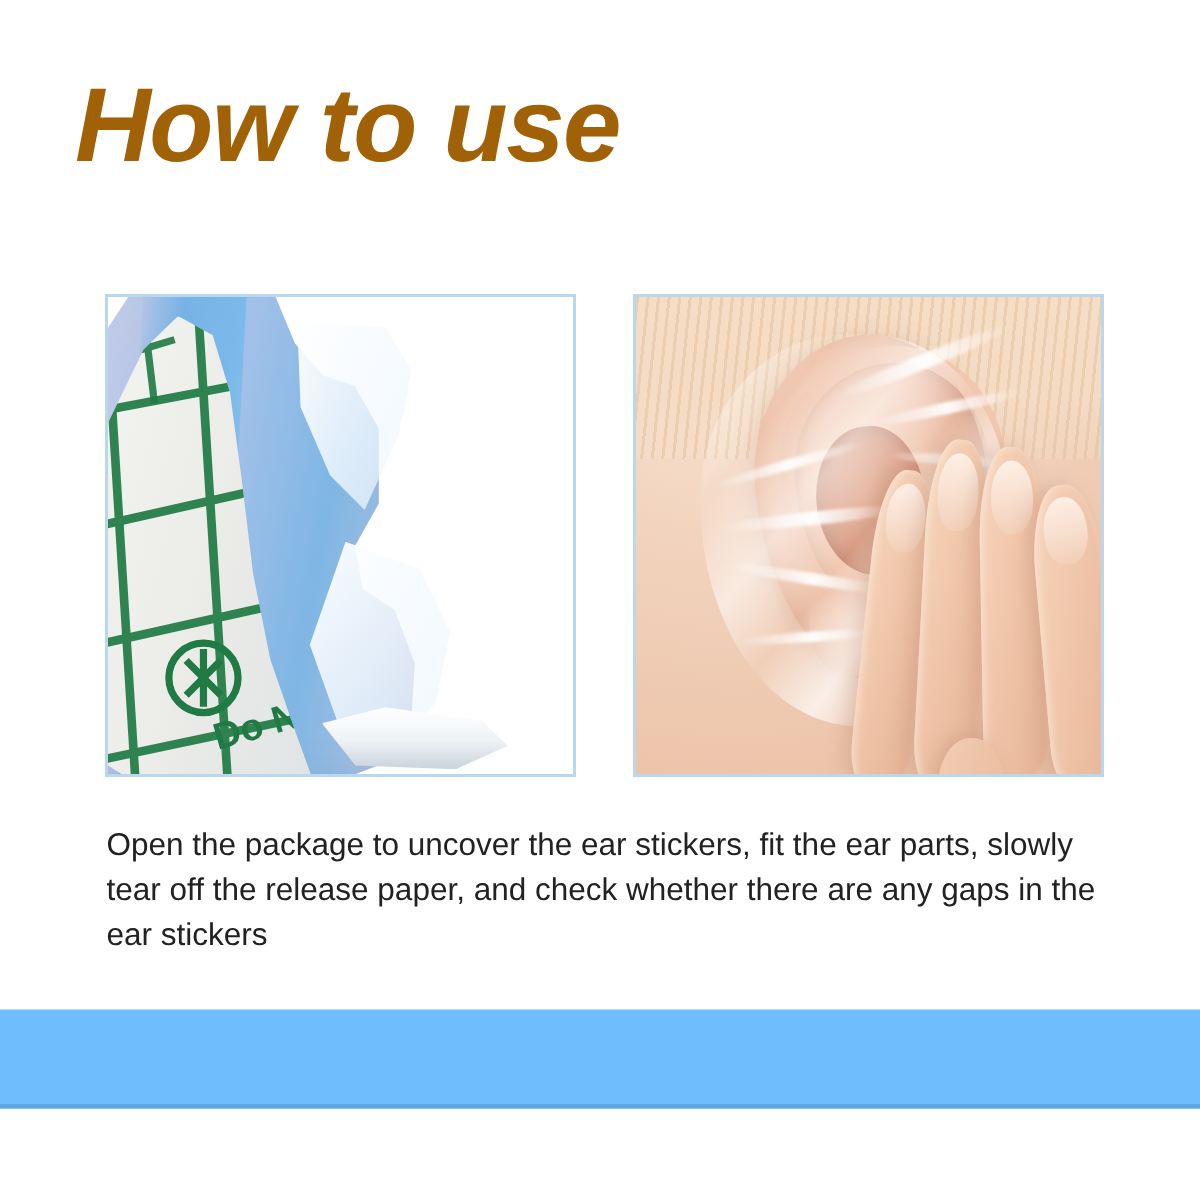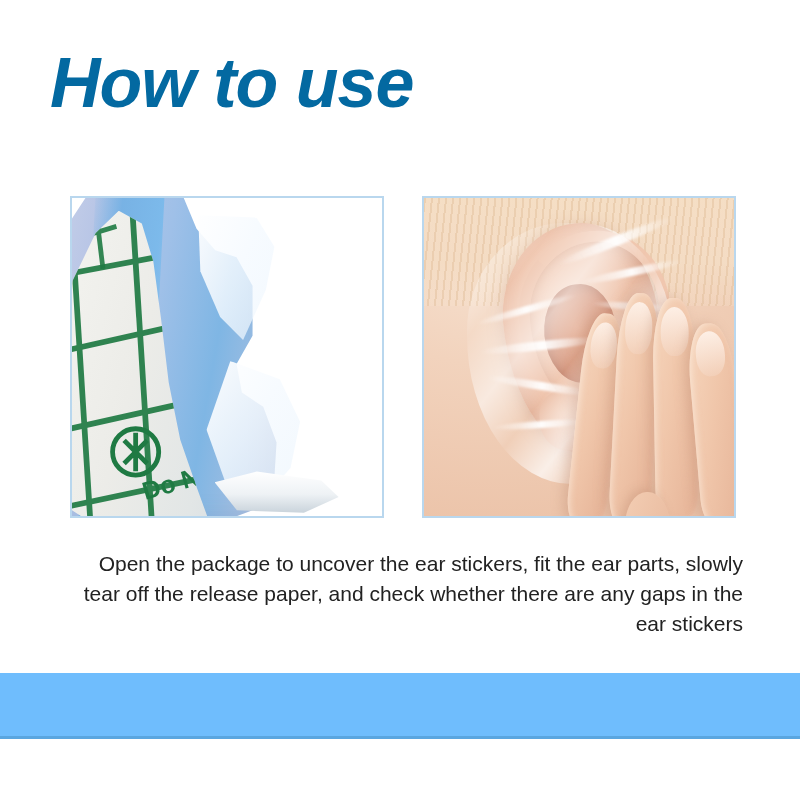--- a/index.html
+++ b/index.html
@@ -18,21 +18,21 @@
   
   .page-title {
     position: absolute;
     left: 50px;
     top: 48px;
     font-size: 70px;
     line-height: 1;
     font-weight: bold;
     font-style: italic;
     letter-spacing: -1px;
-    color: #0369a1;
+    color: #a16207;
     white-space: nowrap;
   }
 
   
   .panels {
     position: absolute;
     left: 0;
     top: 196px;
     width: 800px;
     height: 326px;
@@ -267,21 +267,20 @@
   
   .caption {
     position: absolute;
     left: 71px;
     top: 549px;
     width: 672px;
     font-size: 21px;
     line-height: 30px;
     color: #222222;
     font-weight: normal;
-    text-align: right;
   }
 
   
   .blue-band {
     position: absolute;
     left: 0;
     top: 673px;
     width: 800px;
     height: 63px;
     background: #6fbdfd;

